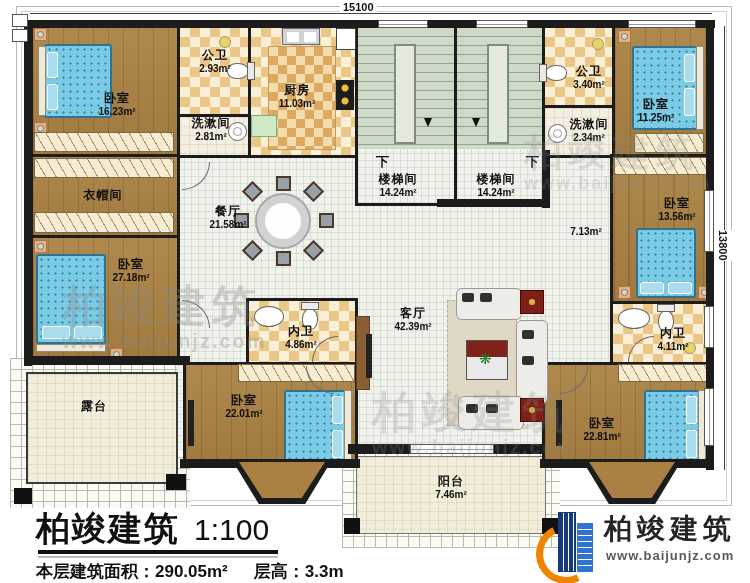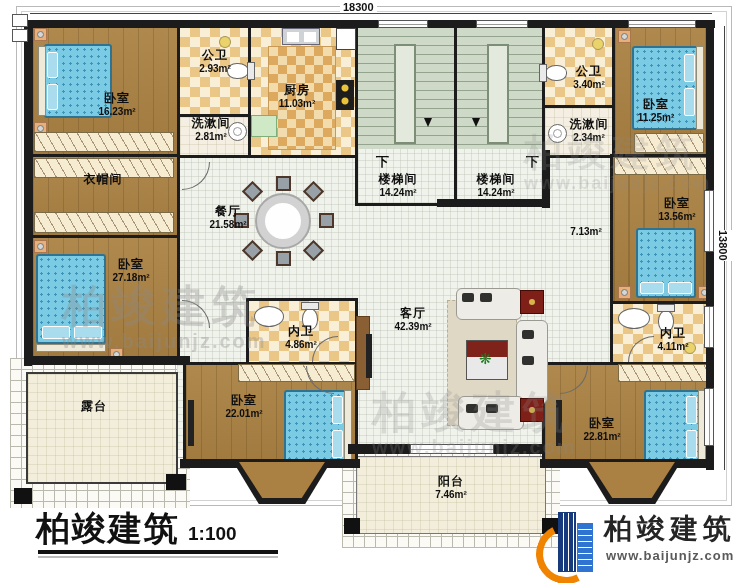--- a/index.html
+++ b/index.html
@@ -79,21 +79,21 @@
   .bay .bi{position:absolute;inset:0;background:#aa8142;clip-path:polygon(13% 0,87% 0,67% 86%,33% 86%);}
   .outline{position:absolute;border:1px solid #b9b9b9;z-index:1;}
   .dimline{position:absolute;background:#444;z-index:50;}
   .dimtxt{position:absolute;font-size:11px;font-weight:700;color:#111;background:#fff;padding:0 3px;z-index:51;}
   .dimtxt.vert{writing-mode:vertical-rl;}
   .wm{position:absolute;color:#8b8b8b;font-weight:700;z-index:40;pointer-events:none;line-height:1.1;}
   .wm .t1{display:block;font-size:44px;letter-spacing:6px;}
   .wm .t2{display:block;font-size:20px;letter-spacing:2px;}
   .titleblock{position:absolute;left:36px;top:506px;z-index:60;white-space:nowrap;}
   .titleblock .tt{font-size:34px;font-weight:900;color:#111;letter-spacing:2px;}
-  .titleblock .sc{font-size:19px;font-weight:700;color:#111;margin-left:8px;}
+  .titleblock .sc{font-size:30px;font-weight:400;color:#111;margin-left:14px;}
   .uline1{position:absolute;left:38px;top:550px;width:240px;height:4px;background:#111;z-index:60;}
   .uline2{position:absolute;left:38px;top:556px;width:240px;height:2px;background:#bbb;z-index:60;}
   .infoline{position:absolute;left:36px;top:560px;font-size:17px;font-weight:700;color:#111;z-index:60;white-space:nowrap;}
   .infoline .gap{display:inline-block;width:26px;}
   .logoicon{position:absolute;left:538px;top:508px;width:64px;height:70px;z-index:60;}
   .swoosh{position:absolute;left:-2px;top:16px;width:46px;height:46px;border-radius:50%;
         border:7px solid transparent;border-left-color:#f08300;border-bottom-color:#f08300;transform:rotate(18deg);}
   .b1{position:absolute;left:20px;top:4px;width:16px;height:58px;border:1px solid #173a7c;
         background:repeating-linear-gradient(90deg,#173a7c 0 4px,#ffffff 4px 5px);}
   .b2{position:absolute;left:39px;top:15px;width:14px;height:47px;border:1px solid #2f74d0;
@@ -103,21 +103,21 @@
 </style>
 </head>
 <body>
 
 <div id="canvas">
 
   <div class="outline" style="left:16px;top:6px;width:714px;height:498px;"></div>
   <div class="outline" style="left:21px;top:11px;width:704px;height:488px;border-color:#d2d2d2;"></div>
 
   <div class="dimline" style="left:30px;top:13px;width:682px;height:1px;"></div>
-  <div class="dimtxt" style="left:340px;top:1px;">18300</div>
+  <div class="dimtxt" style="left:340px;top:1px;">15100</div>
 
   <div class="dimline" style="left:724px;top:26px;width:1px;height:444px;"></div>
   <div class="dimtxt vert" style="left:714px;top:230px;">13800</div>
 
   <div class="win" style="left:12px;top:14px;width:16px;height:13px;"></div>
   <div class="win" style="left:12px;top:29px;width:16px;height:13px;"></div>
 
   <div class="hallpatch hallbg" style="left:177px;top:148px;width:370px;height:302px;"></div>
   <div class="hallpatch hallbg" style="left:545px;top:155px;width:67px;height:210px;"></div>
 
@@ -315,21 +315,21 @@
     <span class="ar">3.40m²</span>
   </div>
   <div class="label" style="left:589px;top:131px;">
     <span class="nm">洗漱间</span>
     <span class="ar">2.34m²</span>
   </div>
   <div class="label" style="left:656px;top:111px;">
     <span class="nm">卧室</span>
     <span class="ar">11.25m²</span>
   </div>
-  <div class="label" style="left:103px;top:180px;">
+  <div class="label" style="left:103px;top:196px;">
     <span class="nm">衣帽间</span>
   </div>
   <div class="label" style="left:228px;top:218px;">
     <span class="nm">餐厅</span>
     <span class="ar">21.58m²</span>
   </div>
   <div class="label" style="left:677px;top:210px;">
     <span class="nm">卧室</span>
     <span class="ar">13.56m²</span>
   </div>
@@ -379,20 +379,23 @@
   <div class="wm" style="left:372px;top:388px;opacity:.24;">
     <span class="t1">柏竣建筑</span>
     <span class="t2">www.baijunjz.com</span>
   </div>
 
   <div class="titleblock">
     <span class="tt">柏竣建筑</span><span class="sc">1:100</span>
   </div>
   <div class="uline1"></div>
   <div class="uline2"></div>
+  <div class="infoline">
+    <span>本层建筑面积：290.05m²</span><span class="gap"></span><span>层高：3.3m</span>
+  </div>
 
   <div class="logoicon">
     <div class="swoosh"></div>
     <div class="b1"></div>
     <div class="b2"></div>
   </div>
   <div class="brandname">柏竣建筑</div>
   <div class="brandurl">www.baijunjz.com</div>
 
 </div>

